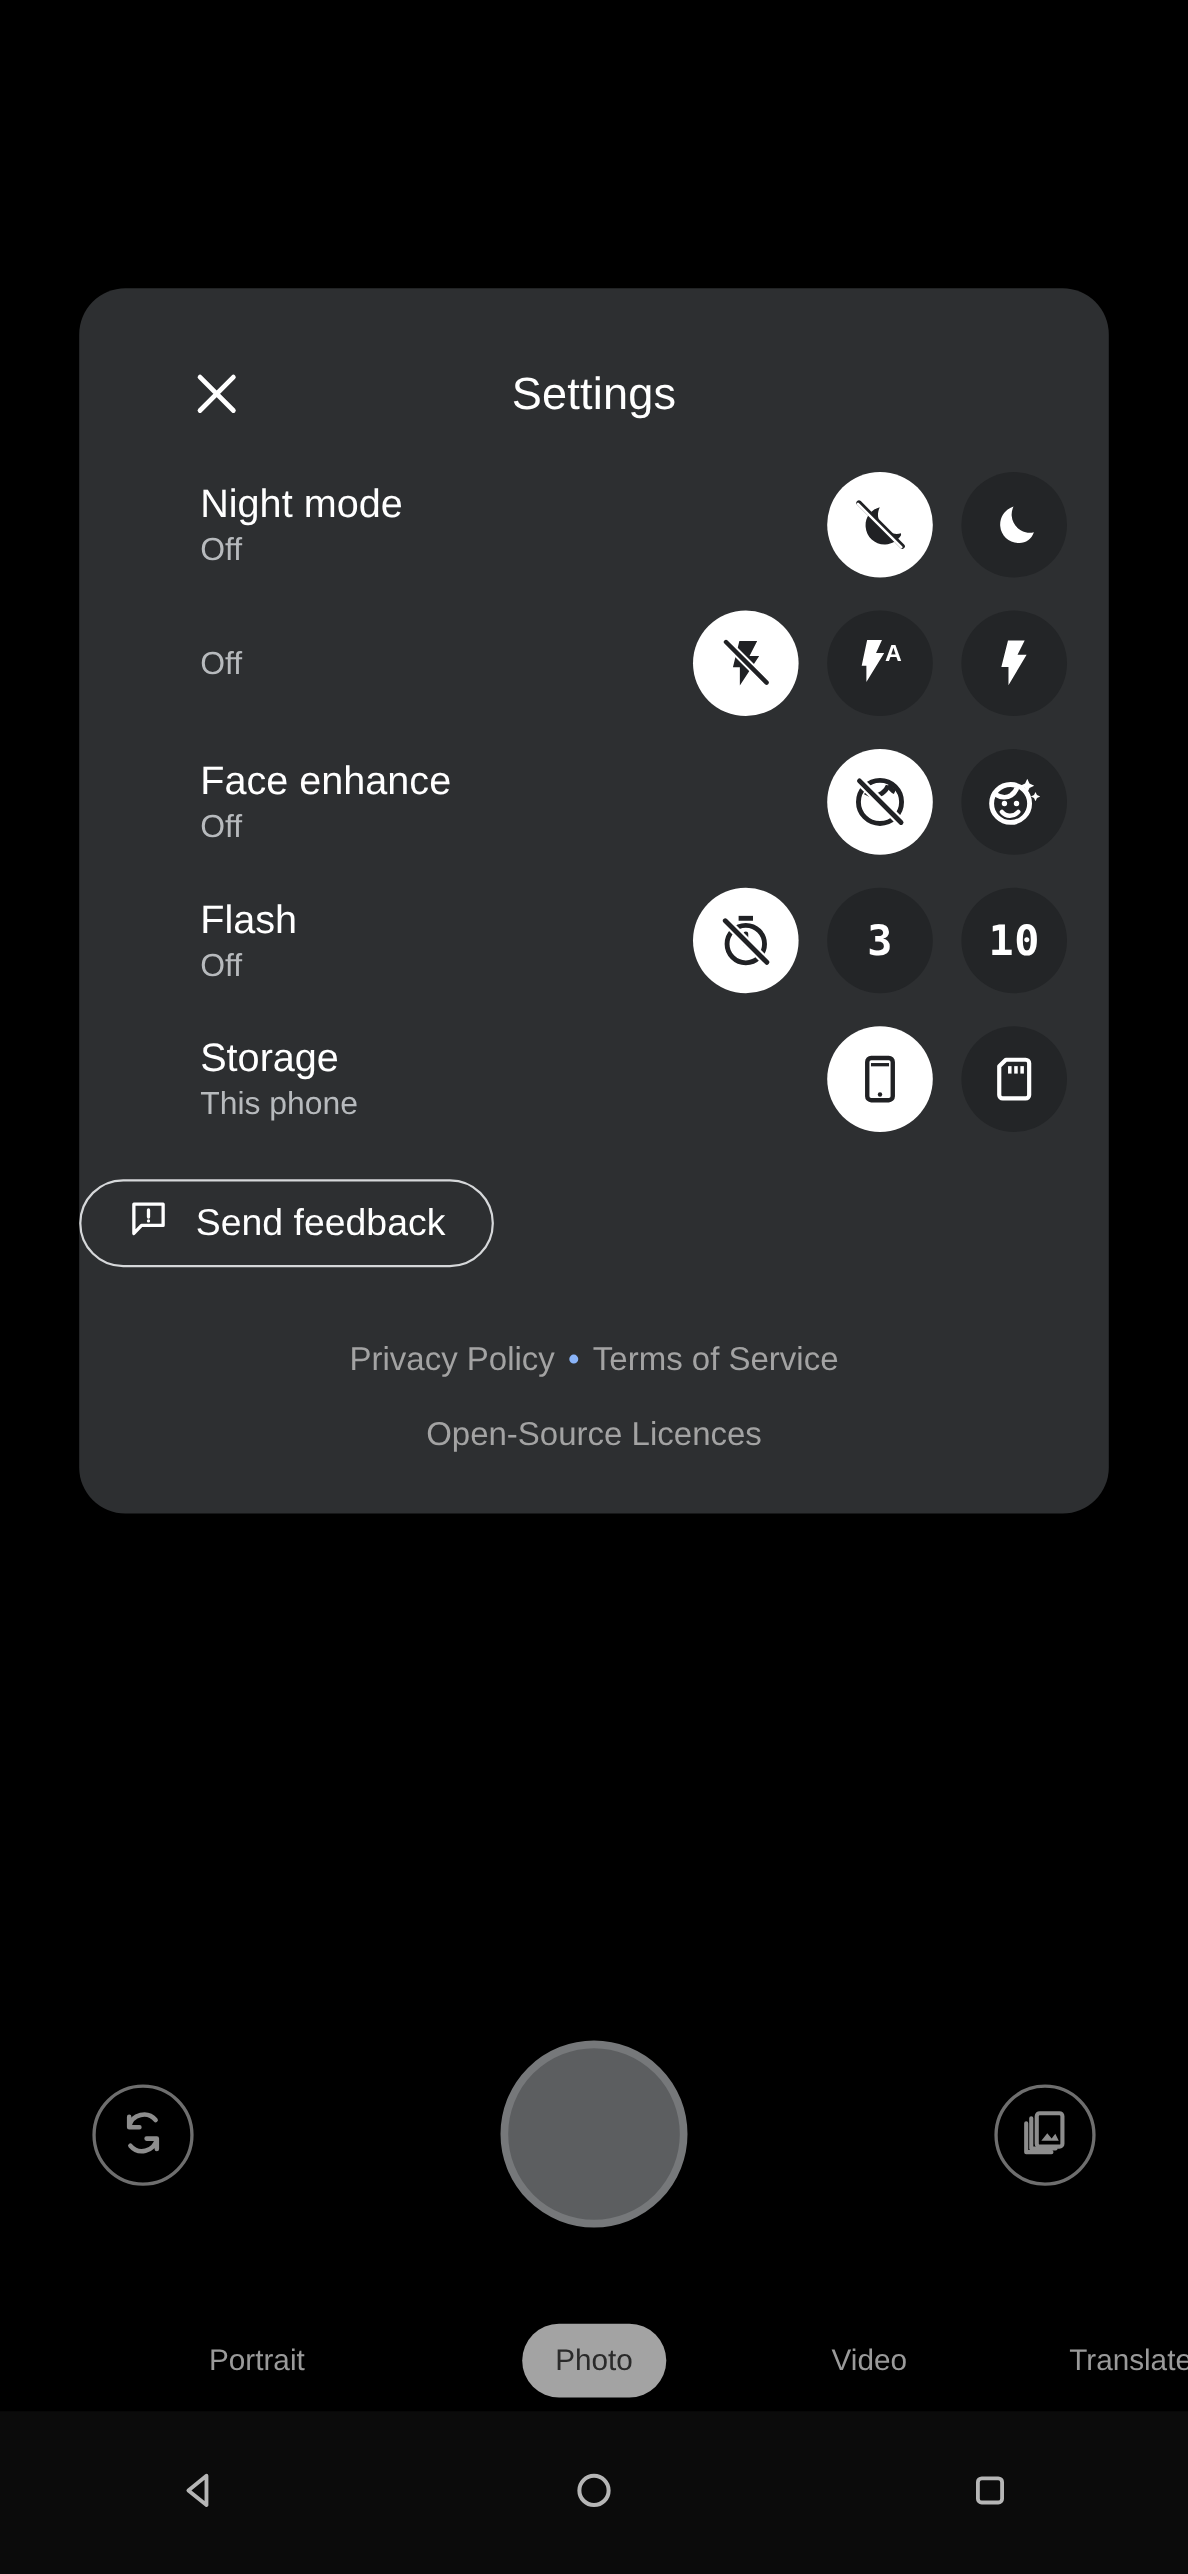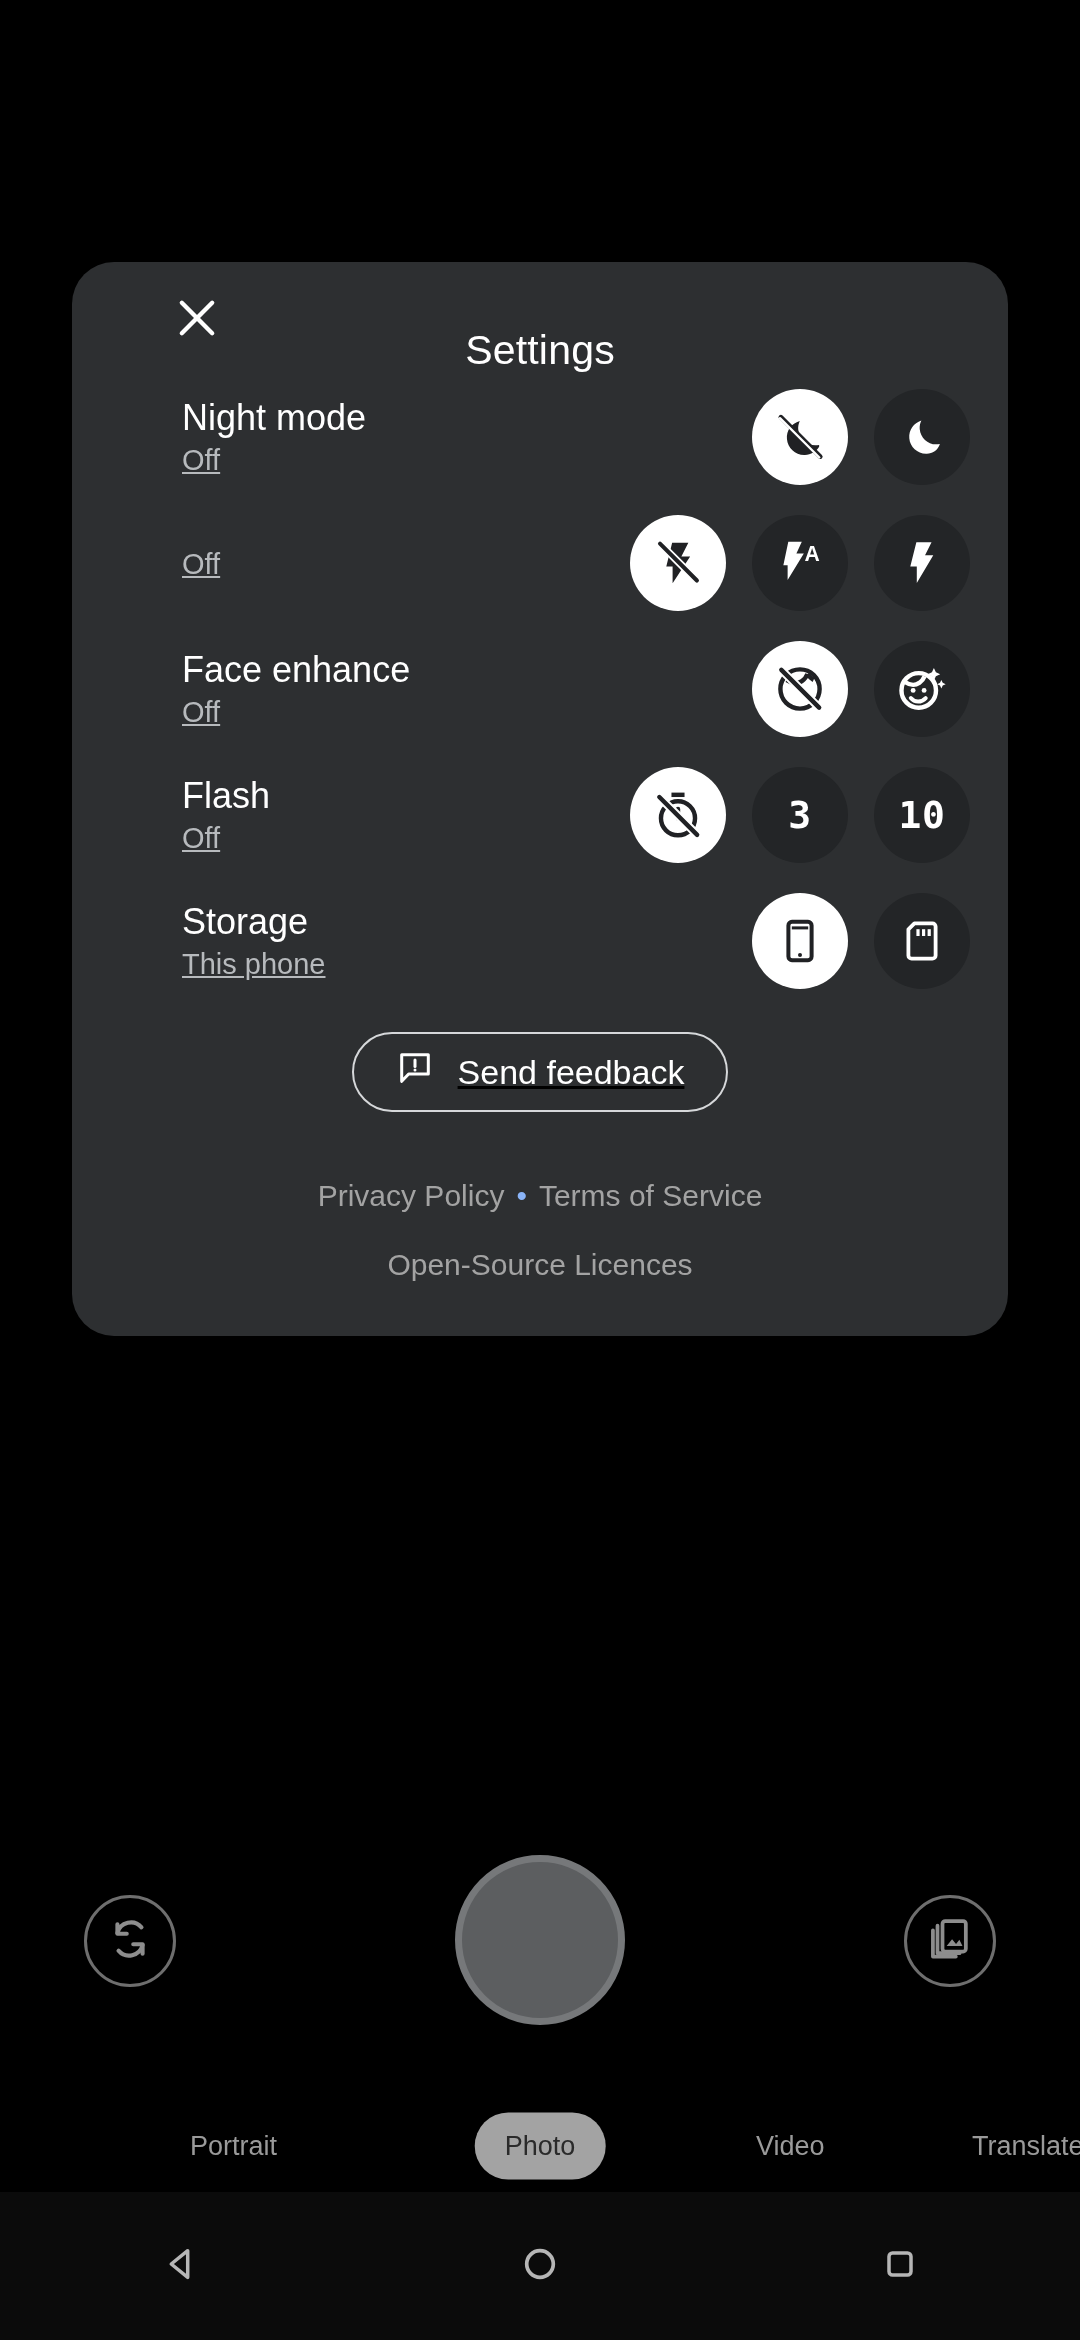--- a/index.html
+++ b/index.html
@@ -21,21 +21,22 @@
     left: 72px; top: 262px;
     width: 936px;
     background: #2d2f31;
     border-radius: 42px;
     padding: 0 0 34px 0;
   }
   .sheet-header {
     position: relative;
     height: 112px;
     display: flex;
-    align-items: flex-end;
+    align-items: center;
+    margin-top: 40px;
   }
   .close-btn {
     position: absolute;
     left: 98px; top: 50%;
     transform: translateY(-50%);
     width: 54px; height: 54px;
     display: flex; align-items: center; justify-content: center;
     cursor: pointer;
   }
   .close-btn svg { display: block; }
@@ -71,21 +72,20 @@
     font-weight: 400;
     white-space: nowrap;
   }
   .row-value {
     color: #b7babd;
     font-size: 29px;
     line-height: 36px;
     font-weight: 400;
     white-space: nowrap;
     margin-top: 2px;
-    text-decoration: underline;
   }
   .row-options {
     display: flex;
     align-items: center;
     gap: 26px;
     flex: 0 0 auto;
   }
   .opt {
     width: 96px; height: 96px;
     border-radius: 50%;
@@ -102,23 +102,22 @@
     color: #ffffff;
     font-size: 38px;
     font-weight: 700;
     letter-spacing: 0.5px;
     font-family: "DejaVu Sans Mono", monospace;
   }
 
   
   .feedback-wrap {
     display: flex;
-    justify-content: center;
+    justify-content: flex-start;
     margin-top: 28px;
-    text-decoration: underline;
   }
   #send-feedback {
     display: inline-flex;
     align-items: center;
     gap: 24px;
     height: 80px;
     padding: 0 42px;
     border: 2px solid #d6d8da;
     border-radius: 40px;
     background: transparent;

